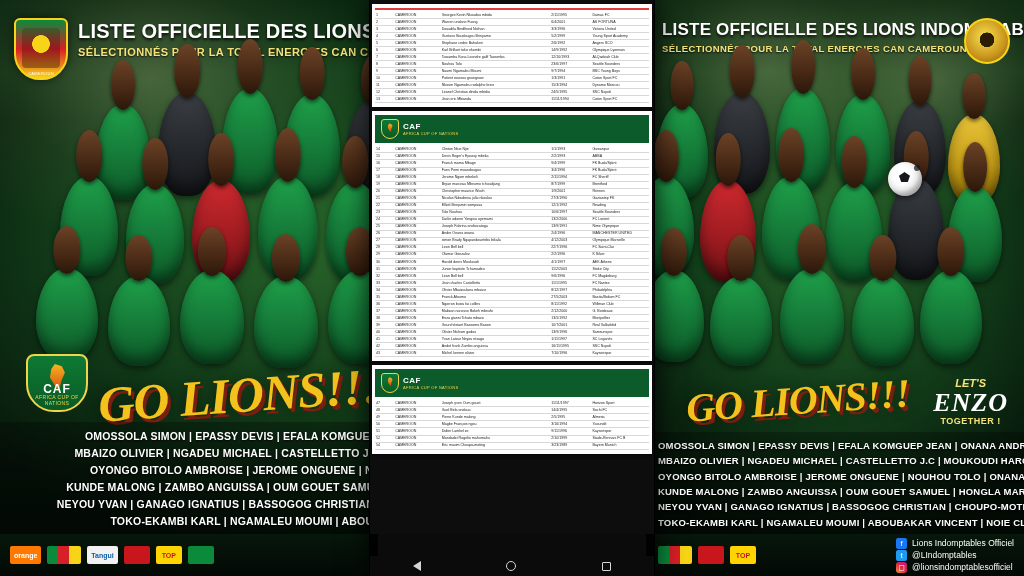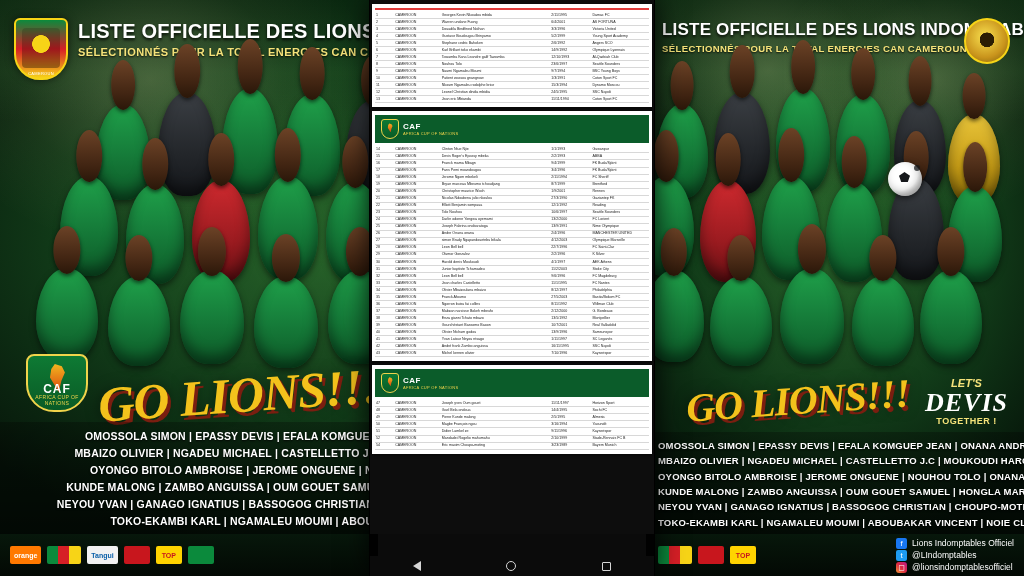--- a/index.html
+++ b/index.html
@@ -561,21 +561,21 @@
       <div class="player" style="left:272px; top:206px; width:62px; height:94px;">
           <div class="head"></div>
         </div>
       <div class="ball" style="left:240px; top:98px;"></div>
     </div>
 
     <div class="golions">GO LIONS!!!</div>
 
     <div class="roar">
       <div class="l1">LET'S</div>
-      <div class="l2">DEVIS</div>
+      <div class="l2">ENZO</div>
       <div class="l3">TOGETHER !</div>
     </div>
 
     <div class="names">
       <div class="row">OMOSSOLA SIMON | EPASSY DEVIS | EFALA KOMGUEP JEAN | ONANA ANDRE | FAI COLLINS</div>
       <div class="row">MBAIZO OLIVIER | NGADEU MICHAEL | CASTELLETTO J.C | MOUKOUDI HAROLD | EBOSSE ENZO</div>
       <div class="row">OYONGO BITOLO AMBROISE | JEROME ONGUENE | NOUHOU TOLO | ONANA JEAN JUNIOR</div>
       <div class="row">KUNDE MALONG | ZAMBO ANGUISSA | OUM GOUET SAMUEL | HONGLA MARTIN | LEA SILIKI JAMES</div>
       <div class="row">NEYOU YVAN | GANAGO IGNATIUS | BASSOGOG CHRISTIAN | CHOUPO-MOTING | BAHOKEN STEPHANE</div>
       <div class="row">TOKO-EKAMBI KARL | NGAMALEU MOUMI | ABOUBAKAR VINCENT | NOIE CLINTON</div>

